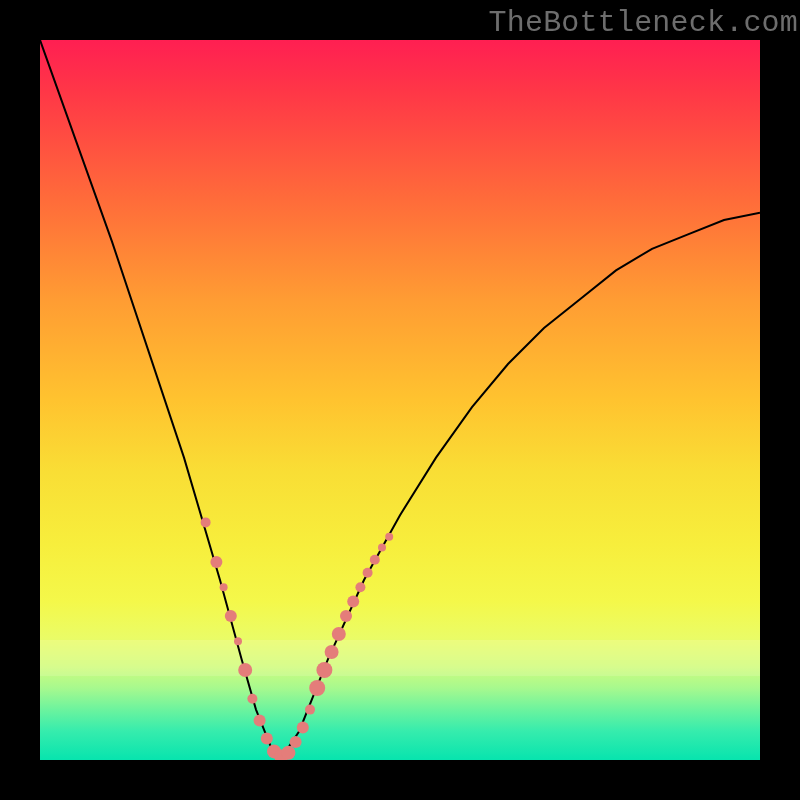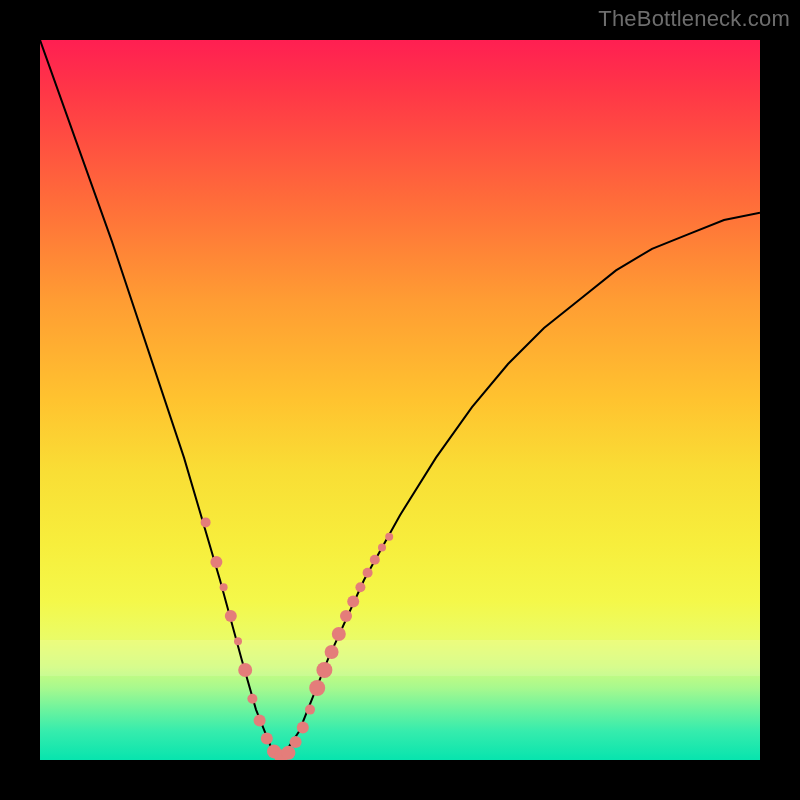--- a/index.html
+++ b/index.html
@@ -13,27 +13,28 @@
   }
   .frame {
     position: relative;
     width: 800px;
     height: 800px;
     background: #000;
   }
   .watermark {
     position: absolute;
     top: 6px;
-    right: 10px;
+    right: 2px;
     color: #6d6d6d;
-    font-size: 22px;
+    font-size: 30px;
     font-weight: 400;
     letter-spacing: 0.2px;
     z-index: 5;
     user-select: none;
+    font-family: Liberation Mono, monospace;
   }
   .plot-area {
     position: absolute;
     left: 40px;
     top: 40px;
     width: 720px;
     height: 720px;
     
     background: linear-gradient(
       to bottom,

